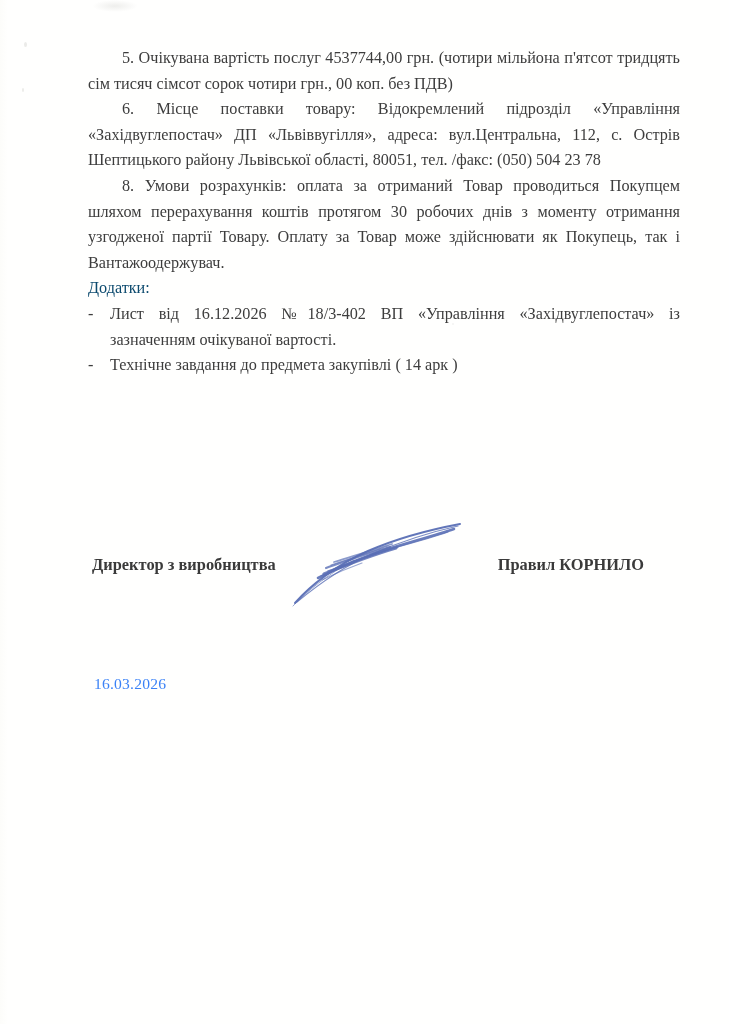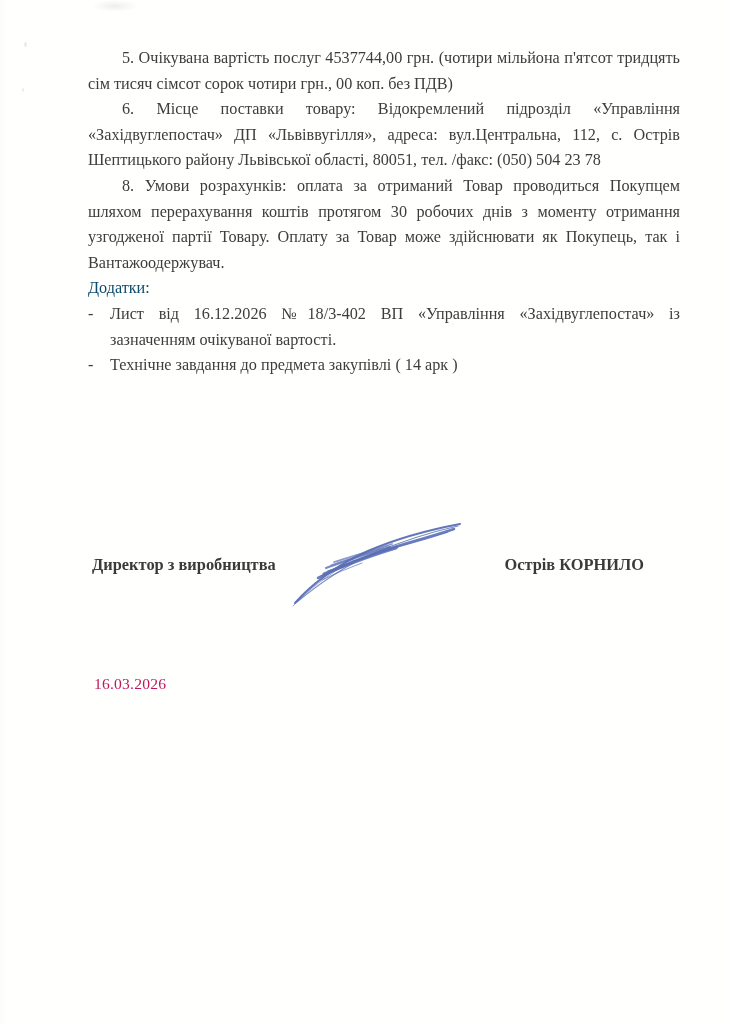--- a/index.html
+++ b/index.html
@@ -138,21 +138,21 @@
     width: 190px;
     height: 92px;
     pointer-events: none;
   }
 
   .doc-date {
     position: absolute;
     left: 94px;
     top: 675px;
     font-size: 15.6px;
-    color: #be185d;
+    color: #3b82f6;
     letter-spacing: 0.2px;
   }
 </style>
 </head>
 <body>
 
 <div class="page">
 
   <div class="scan-edge-left"></div>
   <div class="scan-edge-right"></div>
@@ -179,21 +179,21 @@
       <li>
         <span class="dash">-</span>
         <span>Технічне завдання до предмета закупівлі ( 14 арк )</span>
       </li>
     </ul>
 
   </div>
 
   <div class="signature-block">
     <span class="sig-role">Директор з виробництва</span>
-    <span class="sig-name">Острів КОРНИЛО</span>
+    <span class="sig-name">Правил КОРНИЛО</span>
   </div>
 
   <svg class="signature-ink" viewBox="0 0 190 92">
     <g fill="none" stroke="#5a6fb5" stroke-linecap="round">
       <path d="M7 85 C22 68, 48 47, 80 33 C110 20, 140 12, 172 6" stroke-width="2.0" opacity="0.95"></path>
       <path d="M9 84 C26 70, 52 50, 84 36 C114 23, 143 14, 170 8" stroke-width="1.1" opacity="0.8"></path>
       <path d="M30 60 C50 50, 74 39, 100 31 C126 23, 148 17, 166 11" stroke-width="2.6" opacity="0.9"></path>
       <path d="M33 58 C55 48, 80 38, 106 30 C128 24, 146 19, 160 14" stroke-width="1.2" opacity="0.75"></path>
       <path d="M36 56 C58 47, 84 37, 108 30" stroke-width="3.2" opacity="0.85"></path>
       <path d="M40 53 C62 45, 86 36, 110 29" stroke-width="1.4" opacity="0.7"></path>

